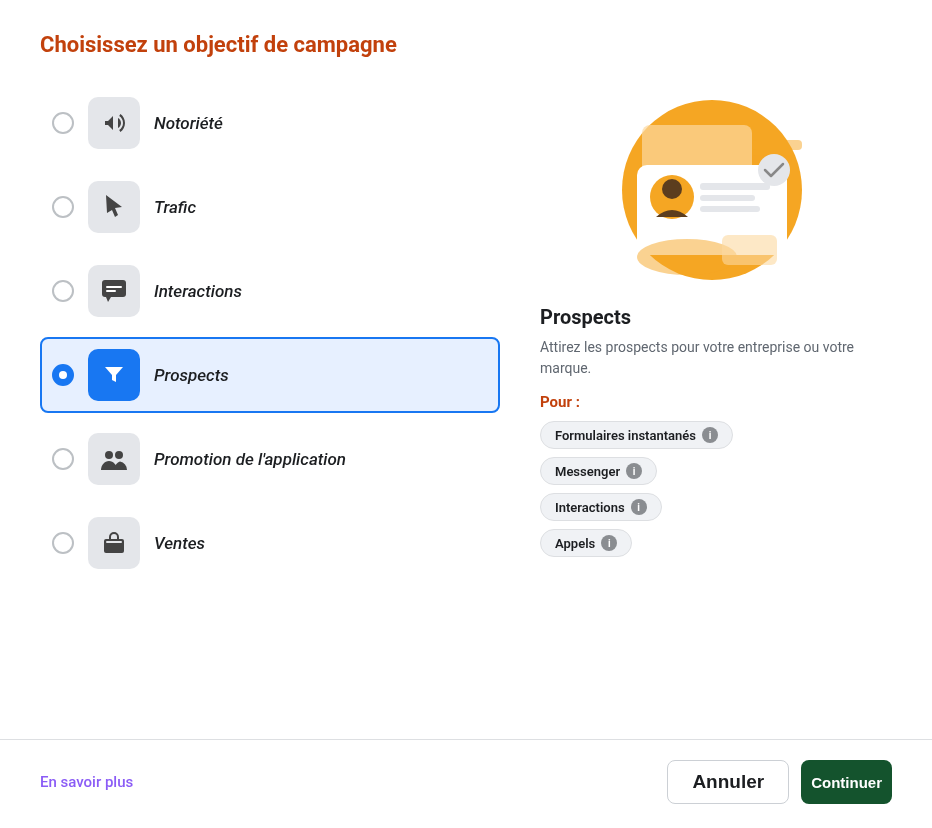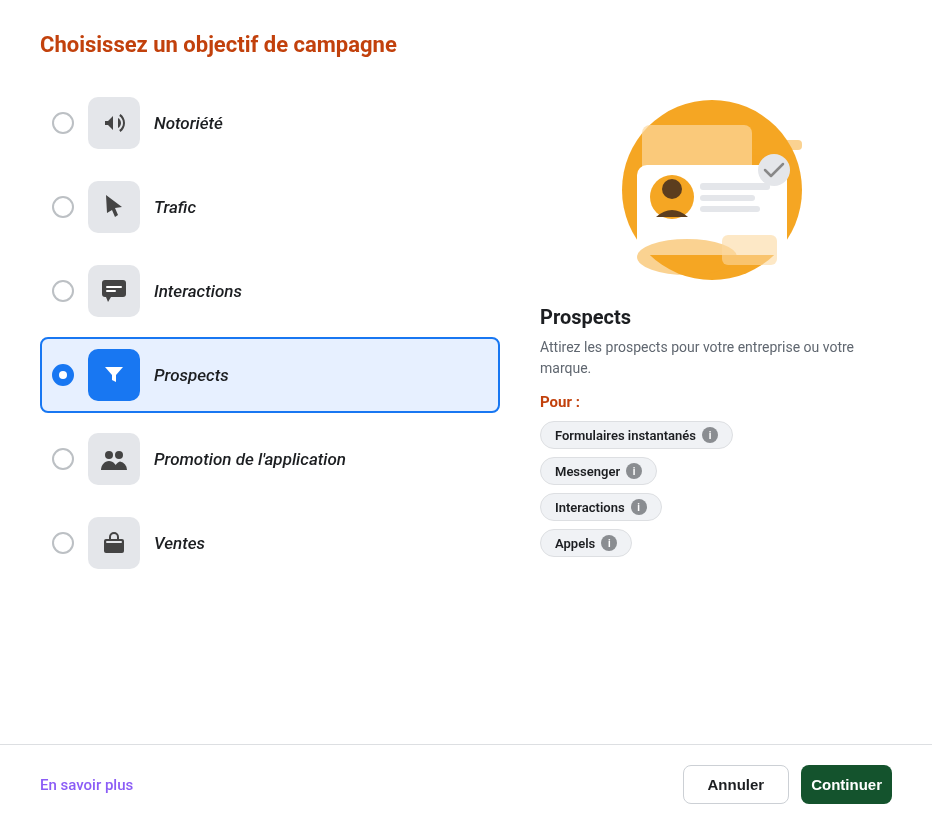--- a/index.html
+++ b/index.html
@@ -177,21 +177,21 @@
     }
     .footer-buttons {
       display: flex;
       gap: 12px;
     }
     .btn-cancel {
       padding: 10px 24px;
       border-radius: 8px;
       border: 1px solid #ccd0d5;
       background: #fff;
-      font-size: 15px;
+      font-size: 19px;
       font-weight: 600;
       color: #1c1e21;
       cursor: pointer;
     }
     .btn-continue {
       padding: 10px 10px;
       border-radius: 8px;
       border: none;
       background: #14532d;
       font-size: 15px;

